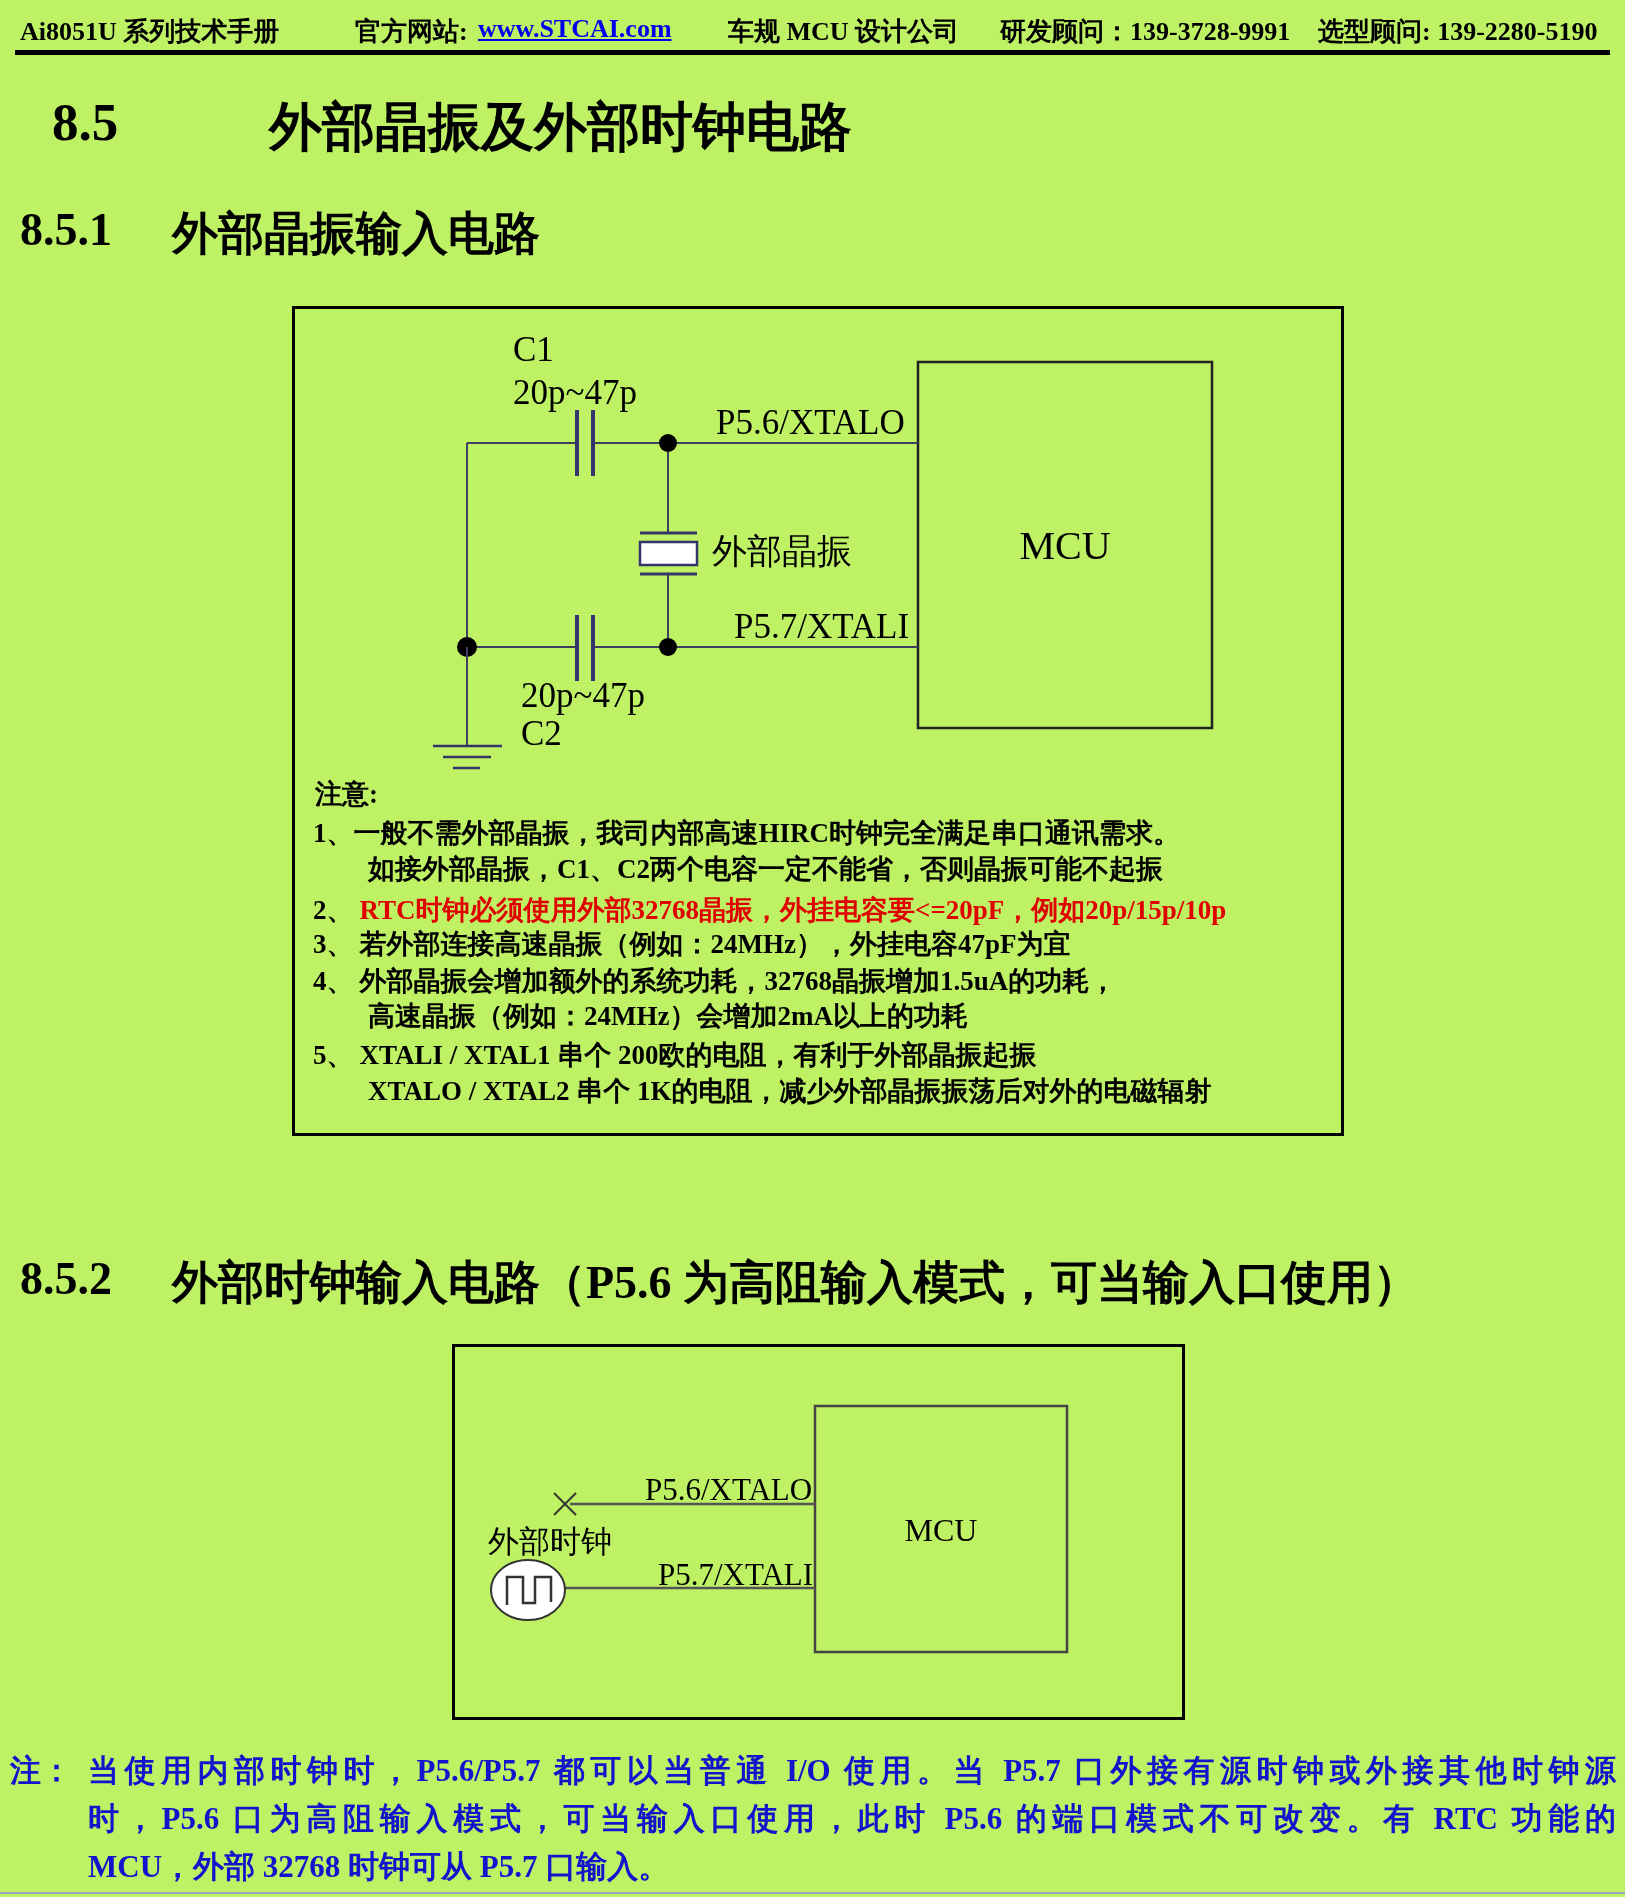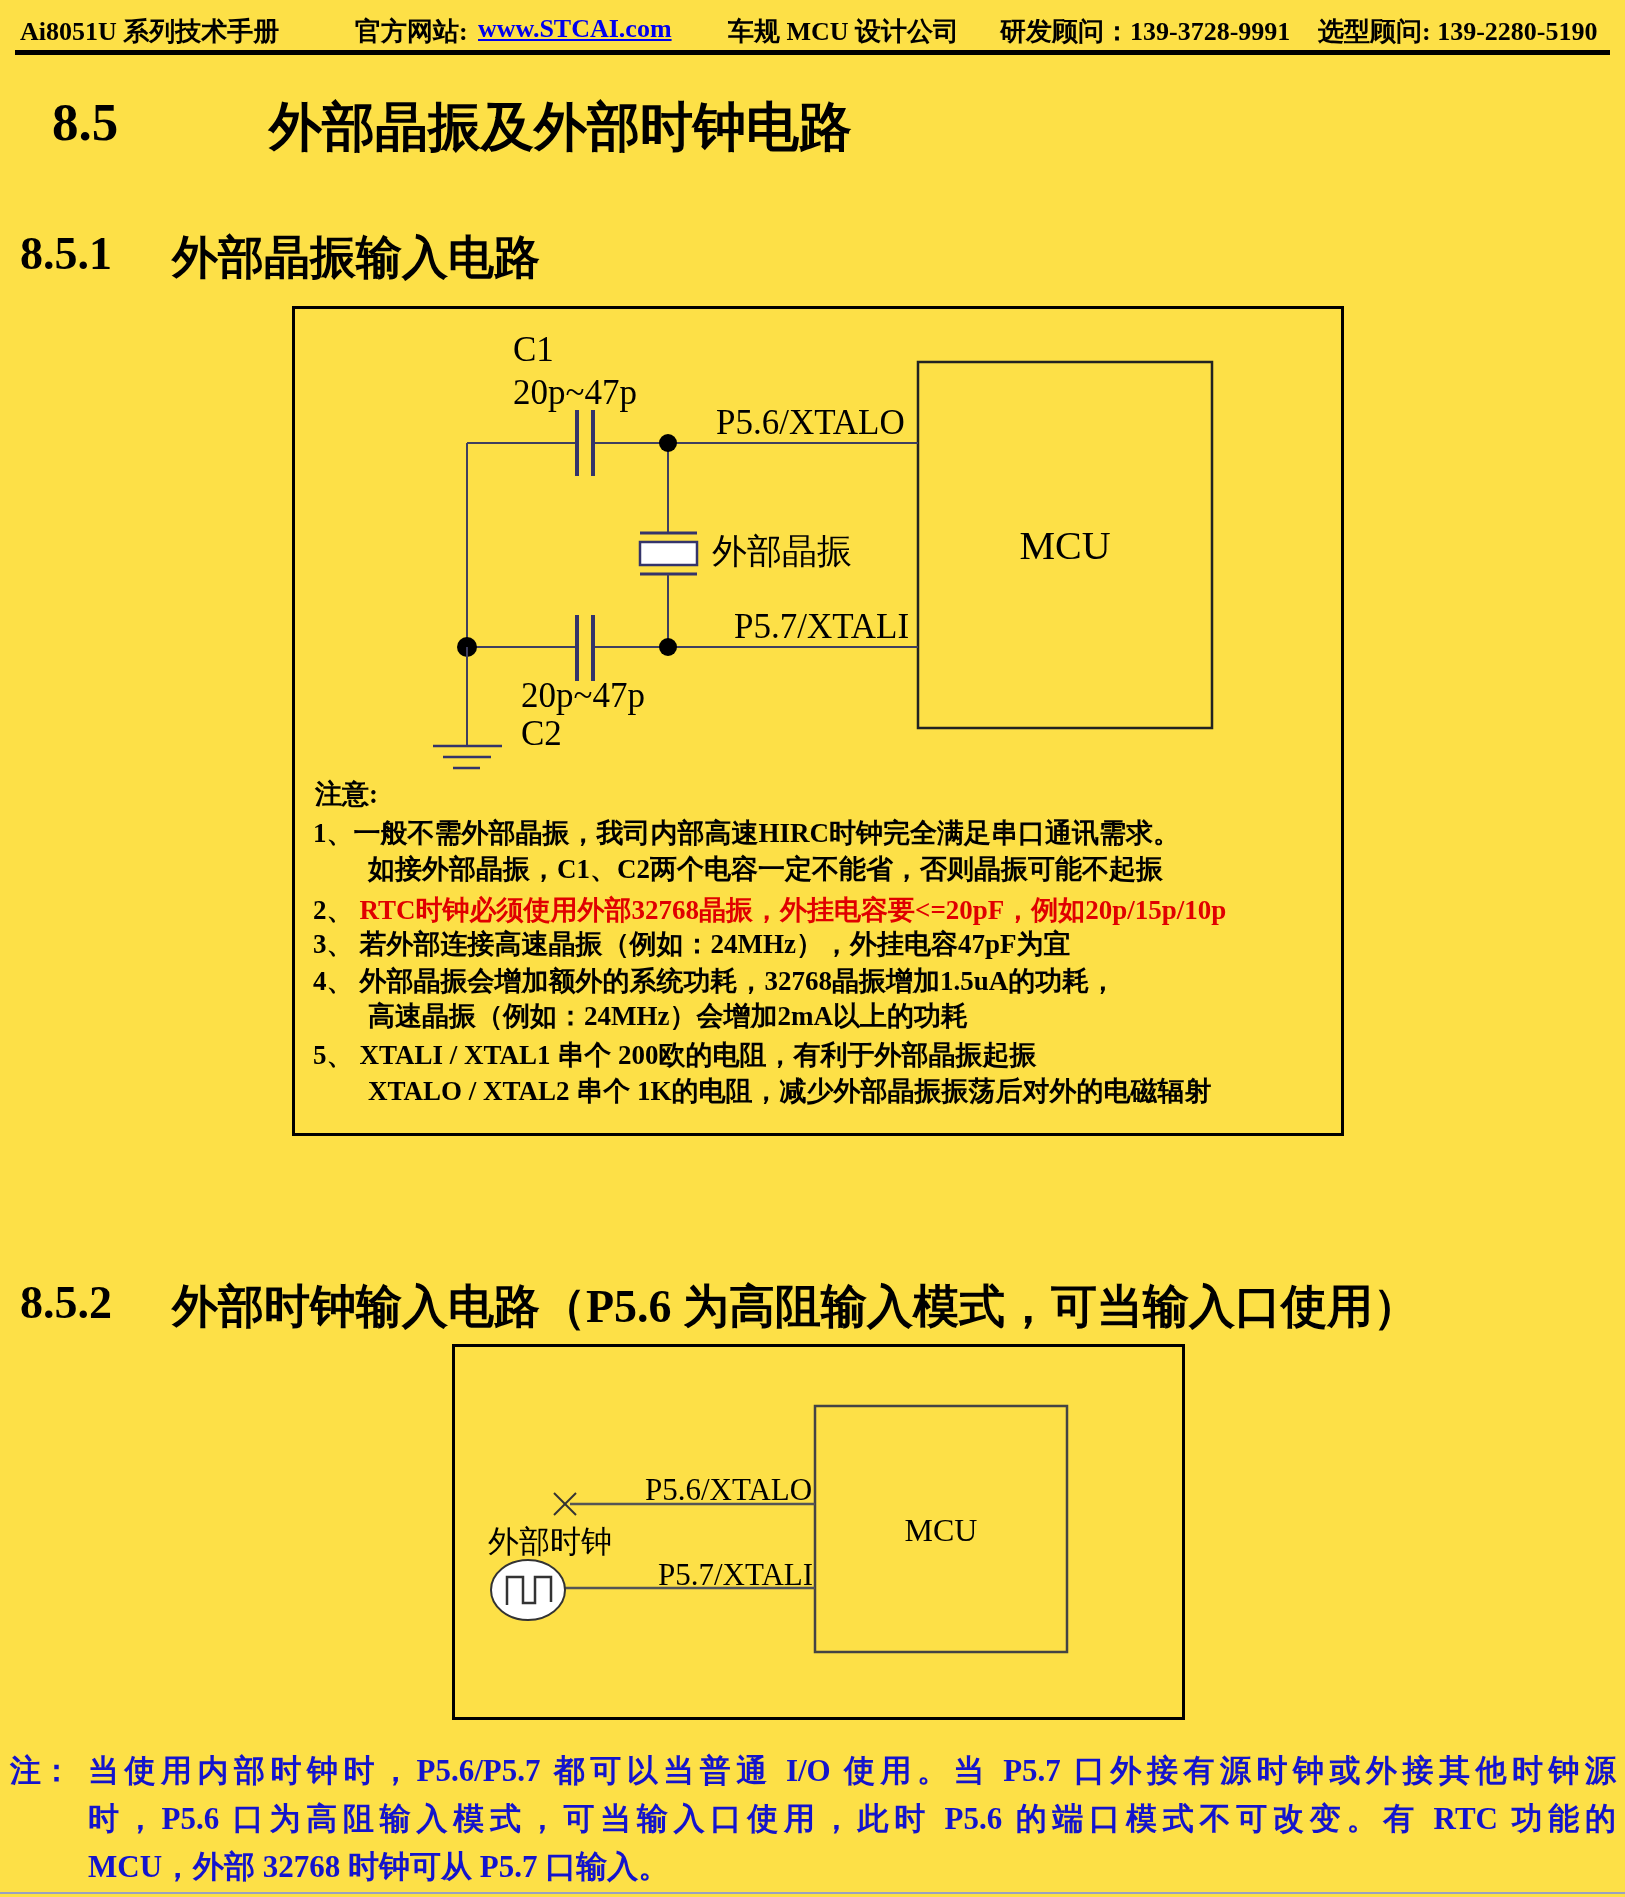--- a/index.html
+++ b/index.html
@@ -1,25 +1,25 @@
 <!DOCTYPE html>
 <html><head>
 <meta charset="utf-8">
 <style>
   html,body{margin:0;padding:0;background:#ffffff;}
   #page{
-    position:relative;width:1625px;height:1897px;background:#fde047;overflow:hidden;
+    position:relative;width:1625px;height:1897px;background:#bef264;overflow:hidden;
     font-family:"Liberation Serif","DejaVu Serif",serif;color:#000;
   }
   .abs{position:absolute;white-space:nowrap;}
   .hdr{font-size:26px;font-weight:bold;}
   .hdr-link{color:#0000EE;text-decoration:underline;cursor:pointer;}
   .rule{position:absolute;background:#000;}
   .h1num,.h1title{font-size:53px;font-weight:bold;margin-left:32px;}
-  .h2num,.h2title{font-size:46px;font-weight:bold;margin-top:24px;}
+  .h2num,.h2title{font-size:46px;font-weight:bold;}
   .dlabel{font-size:35px;font-weight:normal;}
   .dlabel2{font-size:31px;font-weight:normal;}
   .mcu1{font-size:40px;font-weight:normal;text-align:center;}
   .mcu2{font-size:32px;font-weight:normal;text-align:center;}
   .note-line{position:absolute;font-size:27px;font-weight:bold;line-height:1.15;white-space:nowrap;}
   .note-red{color:#E00000;}
   .foot{position:absolute;font-size:31px;font-weight:bold;color:#1414CC;line-height:1.2;}
   .foot-just{text-align:justify;text-align-last:justify;white-space:normal;}
   svg{position:absolute;display:block;}
 </style>

